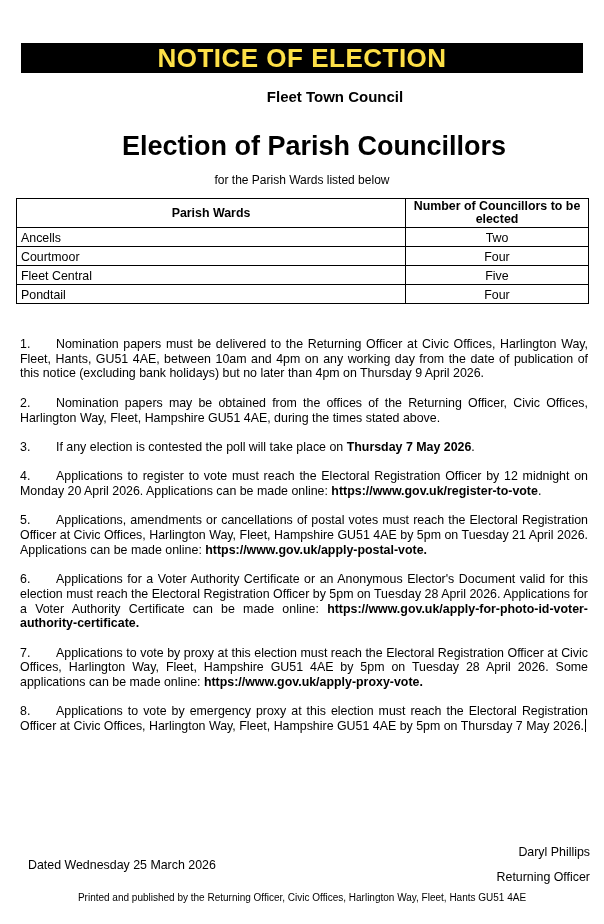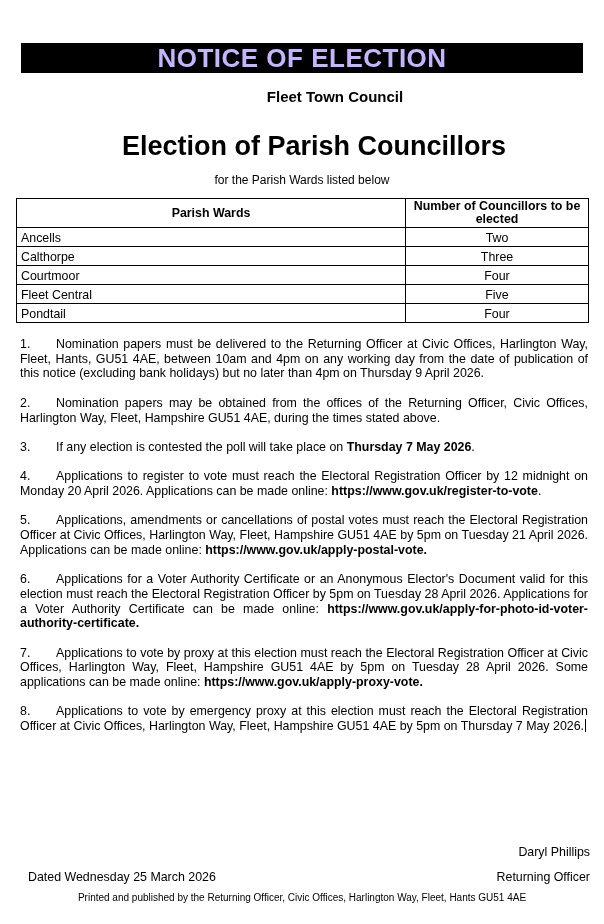--- a/index.html
+++ b/index.html
@@ -2,21 +2,21 @@
 <html><head>
 <meta charset="utf-8">
 <style>
   html,body{margin:0;padding:0;background:#fff;}
   .page{
     position:relative;width:604px;height:924px;background:#ffffff;
     font-family:"Liberation Sans",sans-serif;color:#000;overflow:hidden;
   }
   .banner{
     position:absolute;left:21px;top:43px;width:562px;height:30px;
-    background:#000;color:#c4b5fd;text-align:center;font-weight:bold;
+    background:#000;color:#fde047;text-align:center;font-weight:bold;
     font-size:26px;line-height:30px;letter-spacing:0.5px;
   }
   .council{position:absolute;left:0;top:88px;width:604px;text-align:center;font-weight:bold;font-size:15px;margin-left:33px;}
   .title{position:absolute;left:12px;top:131px;width:604px;text-align:center;font-weight:bold;font-size:27px;}
   .subtitle{position:absolute;left:0;top:173px;width:604px;text-align:center;font-size:12px;}
   table.wards{
     position:absolute;left:16px;top:198px;width:572px;
     border-collapse:collapse;font-size:12.4px;table-layout:fixed;
   }
   table.wards col.c1{width:389px;}
@@ -30,21 +30,21 @@
   table.wards td.ward{text-align:left;}
   table.wards td.count{text-align:center;}
   .doc-text{
     position:absolute;left:20px;top:337px;width:568px;
     font-size:12.4px;line-height:14.7px;text-align:justify;
   }
   .doc-text p{margin:0 0 14.7px 0;}
   .pnum{display:inline-block;width:36px;}
   .doc-text b{font-weight:bold;}
   .caret{display:inline-block;width:1px;height:13px;background:#000;vertical-align:-2px;margin-left:1px;}
-  .dated{position:absolute;left:28px;top:858px;font-size:12.4px;margin-top:12px;}
+  .dated{position:absolute;left:28px;top:858px;font-size:12.4px;}
   .sig-name{position:absolute;right:14px;top:845px;font-size:12.4px;text-align:right;}
   .sig-role{position:absolute;right:14px;top:870px;font-size:12.4px;text-align:left;}
   .pfooter{position:absolute;left:0;top:892px;width:604px;text-align:center;font-size:10px;}
 </style>
 </head>
 <body>
 
 <div class="page">
 
   <div class="banner">
@@ -67,24 +67,20 @@
         <th>Parish Wards</th>
         <th>Number of Councillors to be elected</th>
       </tr>
     </thead>
     <tbody id="wards-body">
         <tr>
           <td class="ward">Ancells</td>
           <td class="count">Two</td>
         </tr>
         <tr>
-          <td class="ward">Calthorpe</td>
-          <td class="count">Three</td>
-        </tr>
-        <tr>
           <td class="ward">Courtmoor</td>
           <td class="count">Four</td>
         </tr>
         <tr>
           <td class="ward">Fleet Central</td>
           <td class="count">Five</td>
         </tr>
         <tr>
           <td class="ward">Pondtail</td>
           <td class="count">Four</td>

